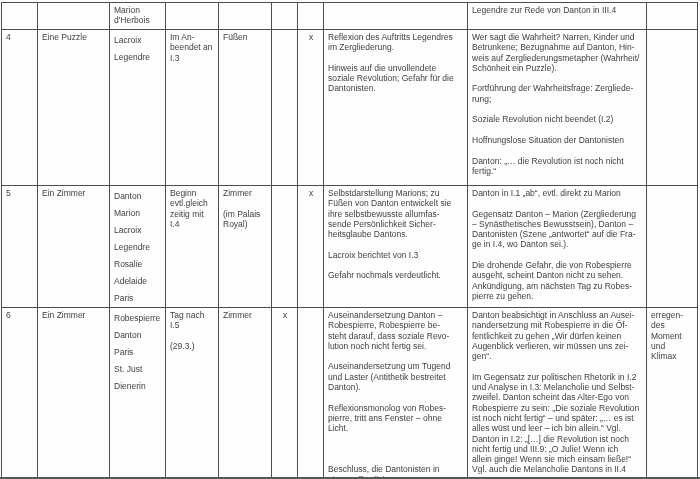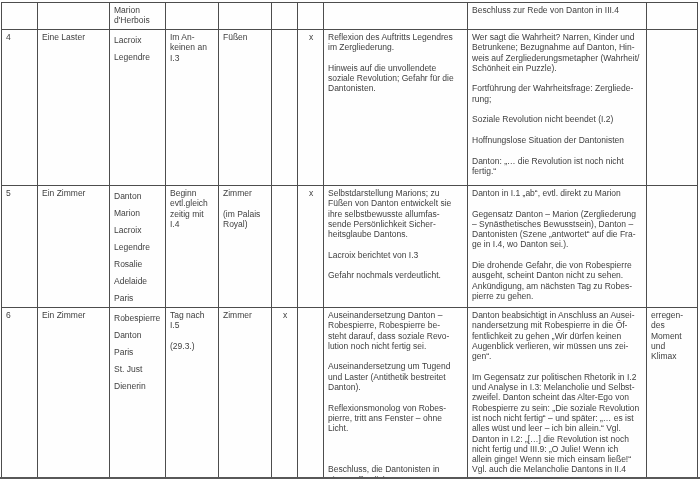--- a/index.html
+++ b/index.html
@@ -78,31 +78,31 @@
         <tr class="r-partial">
       <td class="c-num"></td>
       <td></td>
       <td class="pre">Marion
 d'Herbois</td>
       <td class="pre"></td>
       <td class="pre"></td>
       <td class="c-mark"></td>
       <td class="c-mark"></td>
       <td class="pre"></td>
-      <td class="pre">Beschluss zur Rede von Danton in III.4</td>
+      <td class="pre">Legendre zur Rede von Danton in III.4</td>
       <td class="pre"></td>
     </tr>
 
     <tr class="r-4">
       <td class="c-num">4</td>
-      <td>Eine Laster</td>
+      <td>Eine Puzzle</td>
       <td class="pre c-chars">Lacroix
 Legendre</td>
       <td class="pre">Im An-
-keinen an
+beendet an
 I.3</td>
       <td class="pre">Füßen</td>
       <td class="c-mark"></td>
       <td class="c-mark">x</td>
       <td class="pre">Reflexion des Auftritts Legendres
 im Zergliederung.
 
 Hinweis auf die unvollendete
 soziale Revolution; Gefahr für die
 Dantonisten.</td>

